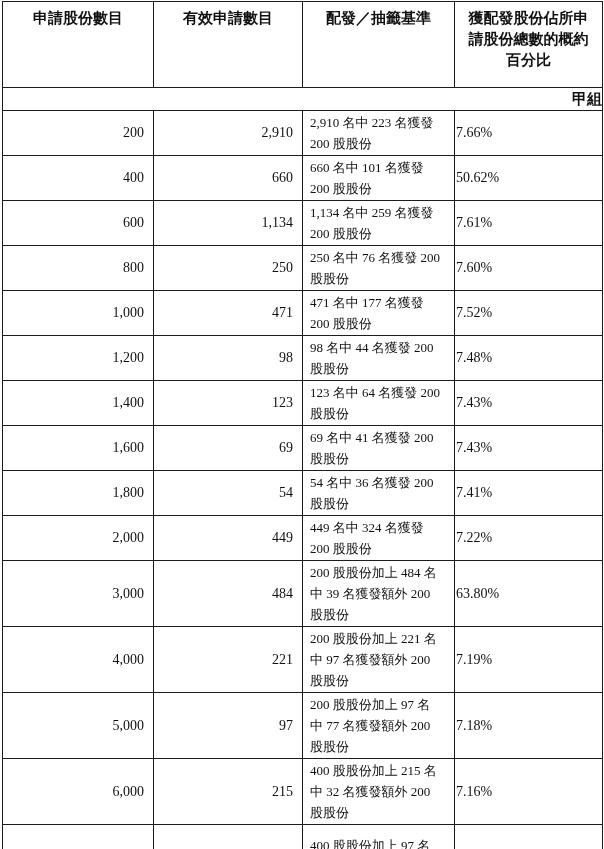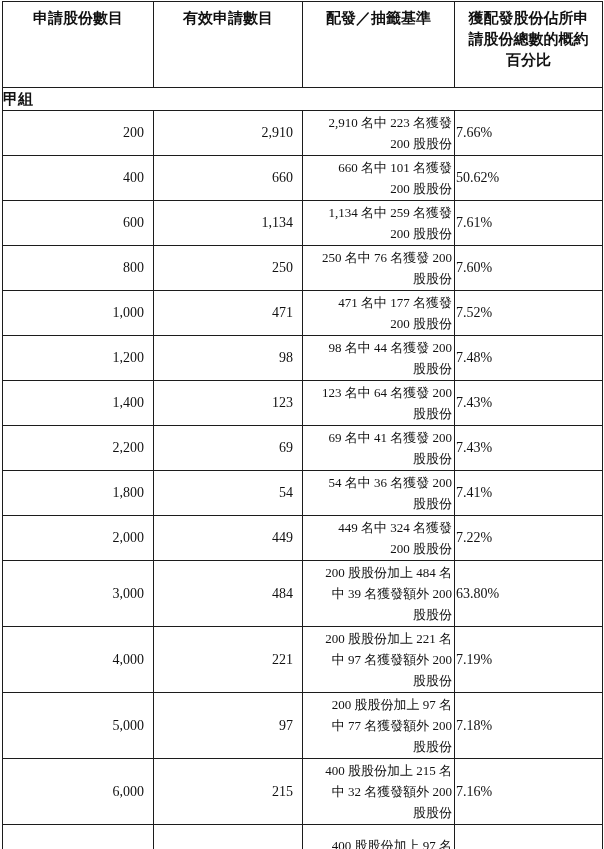--- a/index.html
+++ b/index.html
@@ -37,37 +37,37 @@
     font-size: 15px;
     line-height: 21px;
     vertical-align: top;
     text-align: center;
     padding: 6px 3px 16px 3px;
     height: 61px;
     white-space: pre-line;
   }
   tr.group-row td {
     height: 23px;
-    text-align: left;
+    text-align: right;
     vertical-align: middle;
     font-weight: bold;
     font-size: 15px;
     padding: 0;
   }
   tbody td {
     vertical-align: middle;
     font-size: 14px;
   }
   td.num {
     text-align: right;
     padding-right: 9px;
     font-variant-numeric: tabular-nums;
   }
   td.basis {
-    text-align: right;
+    text-align: left;
     font-size: 13px;
     line-height: 21px;
     padding: 1px 2px 1px 7px;
     white-space: pre-line;
   }
   td.pct {
     text-align: left;
   }
   tr.row-short { height: 42px; }
   tr.row-tall  { height: 64px; }
@@ -149,21 +149,21 @@
 
   <tr class="row-short">
     <td class="num">1,400</td>
     <td class="num">123</td>
     <td class="basis">123 名中 64 名獲發 200
 股股份</td>
     <td class="pct">7.43%</td>
   </tr>
 
   <tr class="row-short">
-    <td class="num">2,200</td>
+    <td class="num">1,600</td>
     <td class="num">69</td>
     <td class="basis">69 名中 41 名獲發 200
 股股份</td>
     <td class="pct">7.43%</td>
   </tr>
 
   <tr class="row-short">
     <td class="num">1,800</td>
     <td class="num">54</td>
     <td class="basis">54 名中 36 名獲發 200

